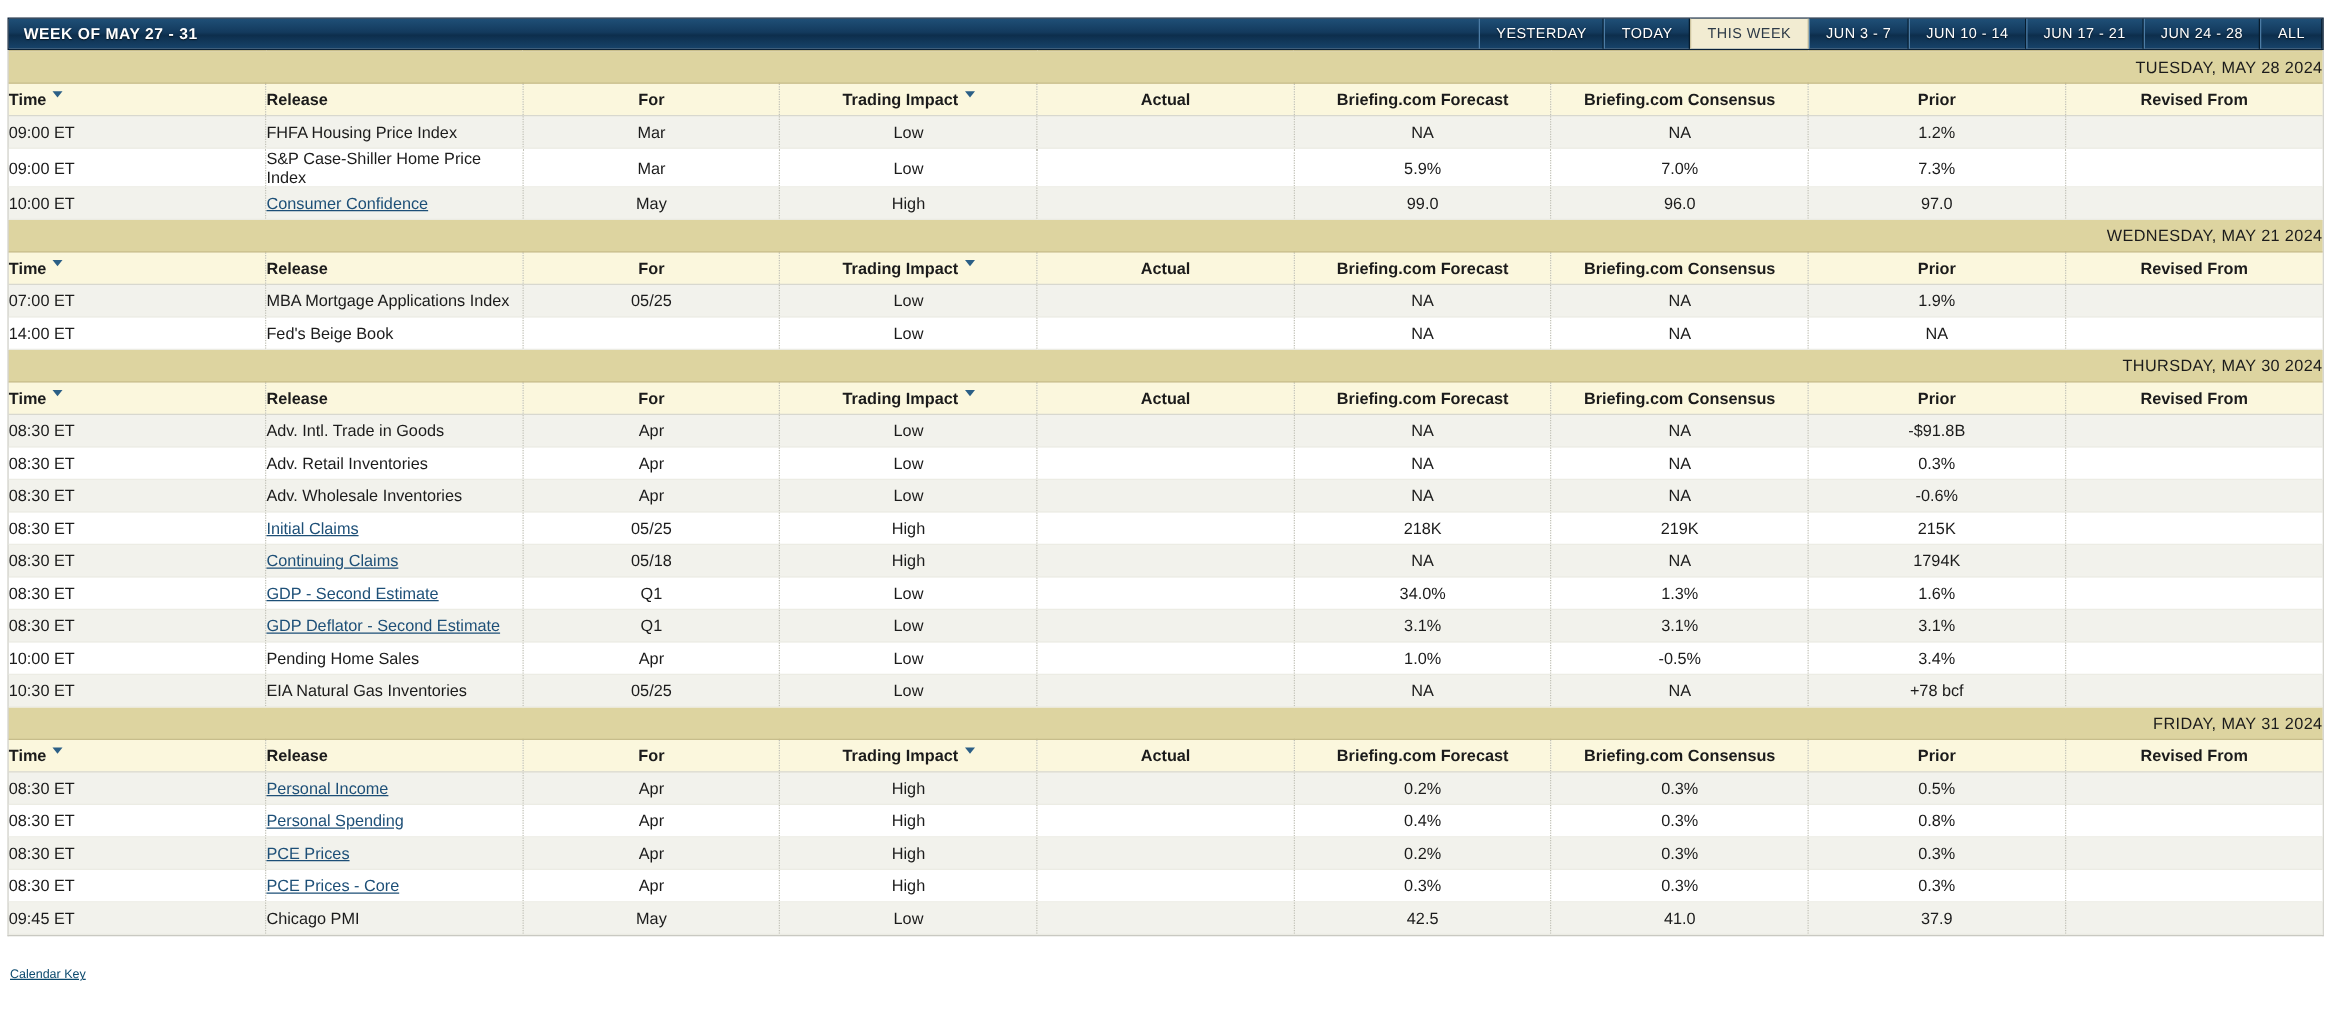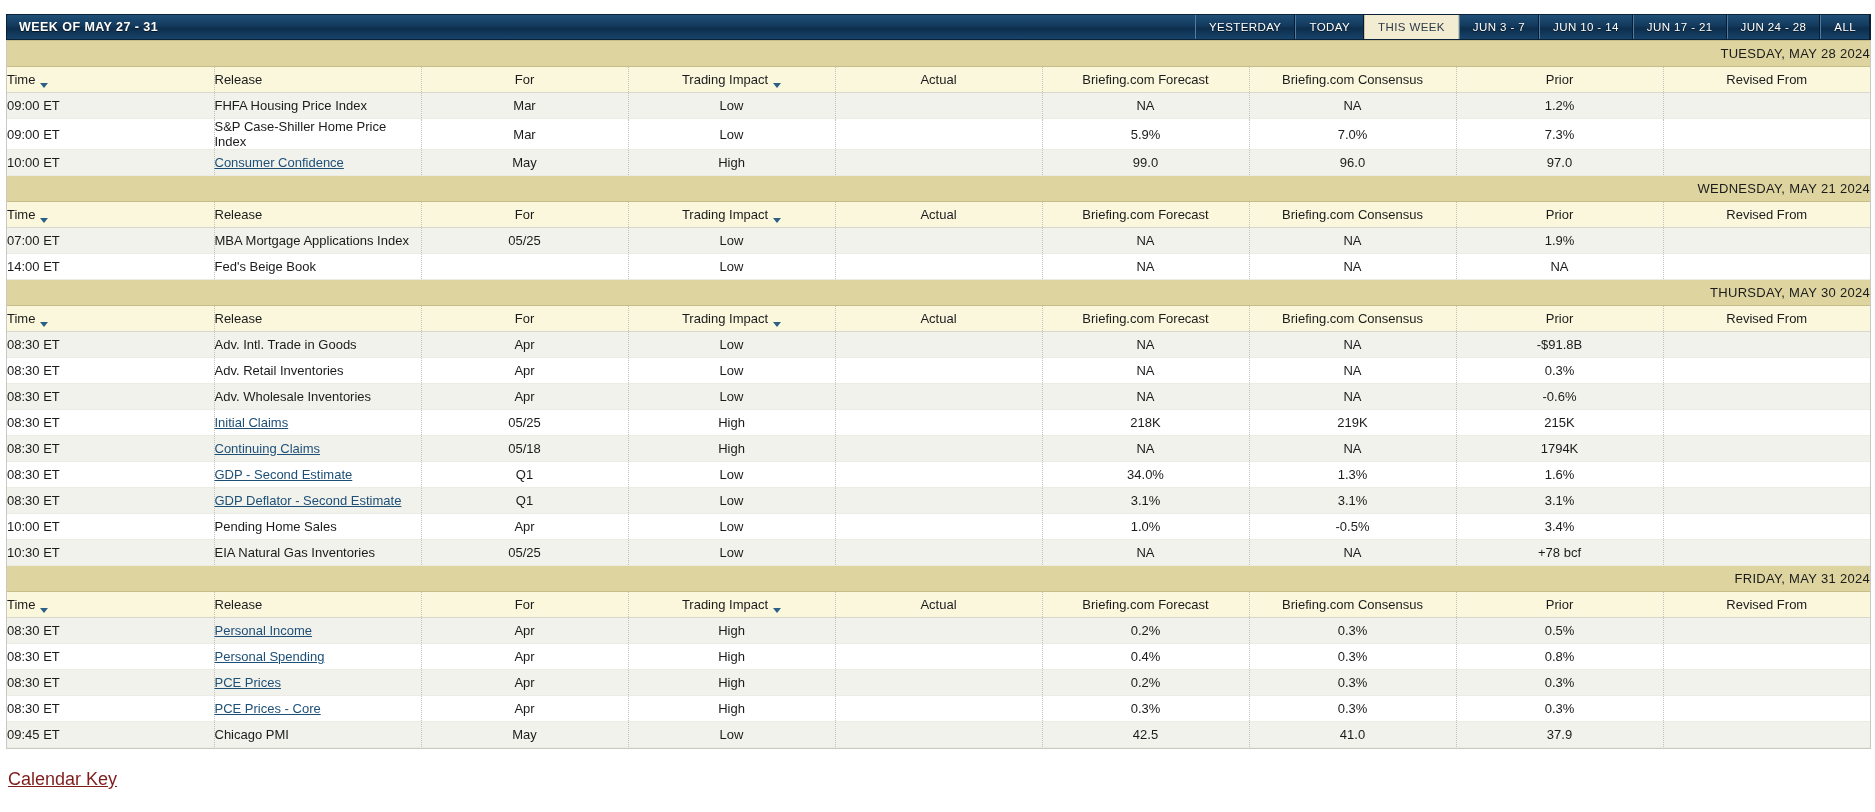--- a/index.html
+++ b/index.html
@@ -11,21 +11,21 @@
     font-family: "Liberation Sans", "DejaVu Sans", sans-serif;
   }
   body {
     width: 1875px;
     height: 812px;
     overflow: hidden;
   }
 
   .page {
     width: 1875px;
-    padding: 14px 0 0 0;
+    padding: 14px 12px 0 0;
   }
 
   
   .topbar {
     position: relative;
     height: 26px;
     margin: 0 4px 0 6px;
     background: linear-gradient(180deg, #1f4f77 0%, #133a5d 45%, #0d2e4c 55%, #17436a 100%);
     border: 1px solid #0a2138;
     display: flex;
@@ -106,22 +106,23 @@
 
   .col-head th {
     background: #fbf7dd;
     font-size: 13px;
     color: #1b1b1b;
     height: 26px;
     border-bottom: 1px solid #d8d8cf;
   }
   .col-head th .hdr {
     display: inline-flex;
-    align-items: flex-end;
+    align-items: flex-start;
     gap: 5px;
+    font-weight: bold;
   }
   .caret {
     width: 0; height: 0;
     border-left: 4.5px solid transparent;
     border-right: 4.5px solid transparent;
     border-top: 5px solid #2b5f86;
     display: inline-block;
     position: relative;
     top: 1px;
   }
@@ -150,22 +151,22 @@
                border-left: 1px dotted #c2c2b8; }
 
   a.rel-link {
     color: #1d4f77;
   }
 
   .footer {
     margin: 20px 0 0 8px;
   }
   .footer a {
-    font-size: 18px;
-    color: #7f1d1d;
+    font-size: 10px;
+    color: #0c4a6e;
     text-decoration: underline;
   }
 </style>
 </head>
 <body>
 
 <div class="page">
 
   <div class="topbar">
     <div class="topbar-title">WEEK OF MAY 27 - 31</div>

